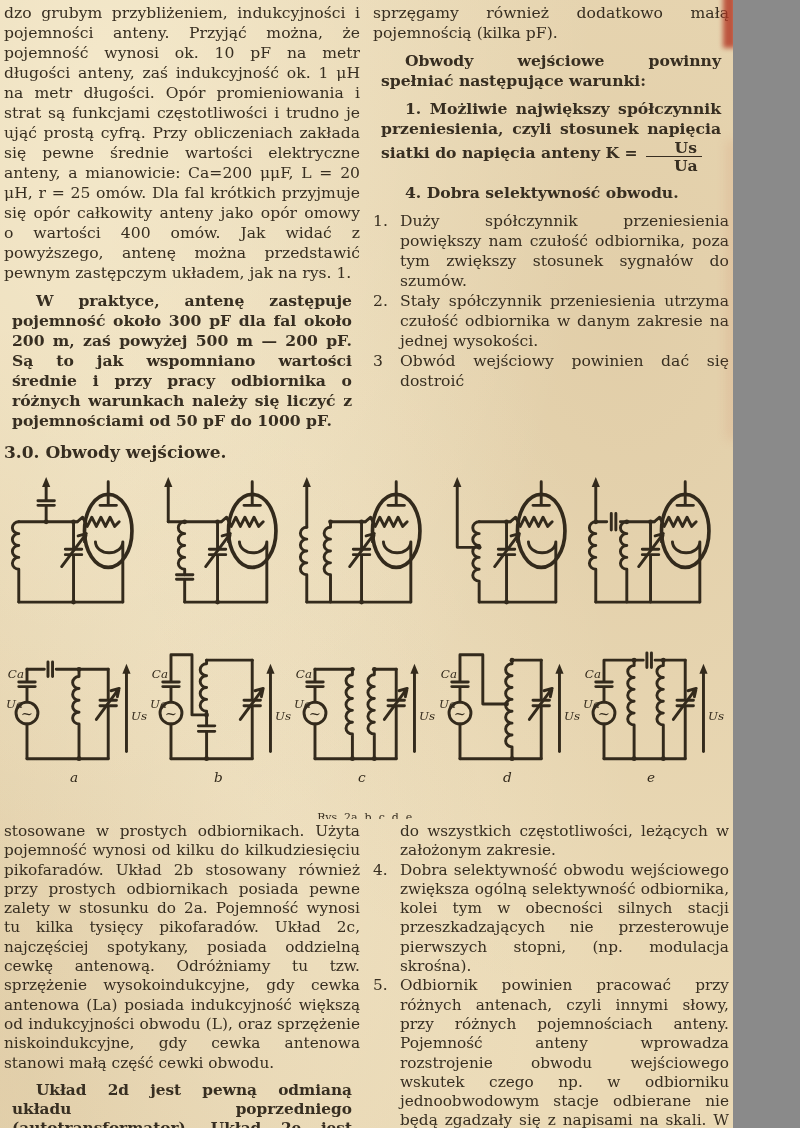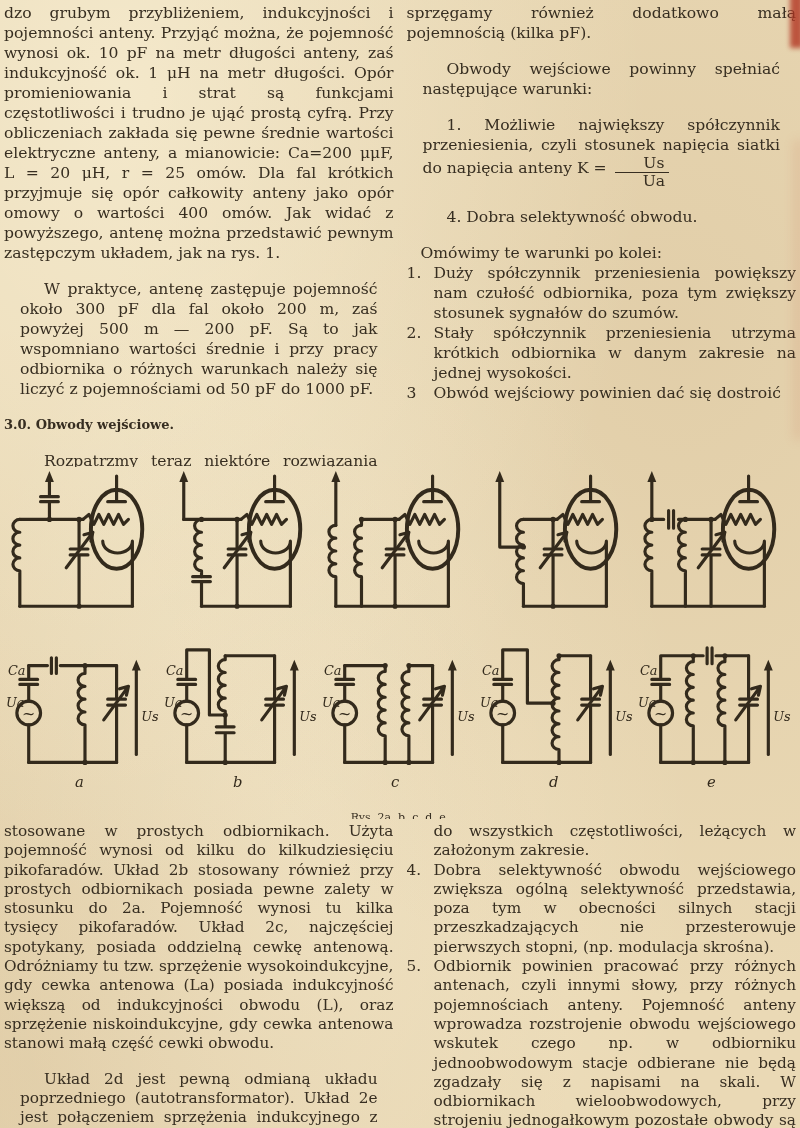--- a/index.html
+++ b/index.html
@@ -1,35 +1,35 @@
 <!DOCTYPE html>
 <html><head>
 <meta charset="utf-8">
 <style>
   html,body{margin:0;padding:0;background:#8a8a8a;}
   .page{
-    position:relative;width:800px;height:1128px;overflow:hidden;
+    position:relative;width:733px;height:1128px;overflow:hidden;
     background:
       radial-gradient(ellipse at 15% 8%, rgba(255,250,228,.45), transparent 55%),
       radial-gradient(ellipse at 85% 30%, rgba(150,110,60,.10), transparent 60%),
       radial-gradient(ellipse at 40% 75%, rgba(255,248,225,.30), transparent 55%),
       radial-gradient(ellipse at 5% 95%, rgba(140,100,50,.10), transparent 50%),
       #ead9b5;
     font-family:"DejaVu Serif", serif;
     color:#372e21;
   }
   .redmark1{position:absolute;right:-3px;top:-6px;width:13px;height:54px;background:#b23522;filter:blur(2.5px);opacity:.8;}
   .redmark2{position:absolute;right:-2px;top:140px;width:7px;height:300px;background:#c4664a;filter:blur(6px);opacity:.22;}
   .cols{display:flex;gap:13px;padding:3px 4px 0 4px;box-sizing:border-box;}
   .col{width:390px;text-align:justify;}
   .top .col{font-size:15.6px;line-height:20px;height:464px;overflow:hidden;}
   .bottom .col{font-size:15.3px;line-height:19.3px;height:312px;overflow:hidden;}
-  .p{margin:16px;text-indent:24px;}
+  .p{margin:8px;text-indent:24px;font-weight:bold;}
   .p0{margin:0;text-indent:0;}
-  .h{font-weight:bold;margin:11px 0 9px 0;font-size:13px;text-indent:0;}
+  .h{font-weight:bold;margin:11px 0 9px 0;font-size:17px;text-indent:0;}
   .sp{margin-top:5px;}
   .li{display:flex;margin:0;}
   .li .n{flex:0 0 27px;}
   .li .t{flex:1;text-align:justify;}
   .frac{display:inline-block;vertical-align:-0.85em;text-align:center;line-height:1.12;margin-left:3px;}
   .frac .fn{display:block;border-bottom:1.6px solid #372e21;padding:0 4px;}
   .frac .fd{display:block;padding:0 4px;}
   .figure{height:352px;overflow:hidden;}
   .frow{display:flex;justify-content:space-between;padding:0 6px;}
   .caption{text-align:center;font-size:11px;margin-top:18px;}
@@ -53,28 +53,27 @@
       <p class="p0">dzo grubym przybliżeniem, indukcyjności i pojemności anteny. Przyjąć można, że pojemność wynosi ok. 10 pF na metr długości anteny, zaś indukcyjność ok. 1 μH na metr długości. Opór promieniowania i strat są funkcjami częstotliwości i trudno je ująć prostą cyfrą. Przy obliczeniach zakłada się pewne średnie wartości elektryczne anteny, a mianowicie: Ca=200 μμF, L = 20 μH, r = 25 omów. Dla fal krótkich przyjmuje się opór całkowity anteny jako opór omowy o wartości 400 omów. Jak widać z powyższego, antenę można przedstawić pewnym zastępczym układem, jak na rys. 1.</p>
       <p class="p">W praktyce, antenę zastępuje pojemność około 300 pF dla fal około 200 m, zaś powyżej 500 m — 200 pF. Są to jak wspomniano wartości średnie i przy pracy odbiornika o różnych warunkach należy się liczyć z pojemnościami od 50 pF do 1000 pF.</p>
       <p class="h">3.0. Obwody wejściowe.</p>
       <p class="p">Rozpatrzmy teraz niektóre rozwiązania obwodów wejściowych i ich układy zastępcze. Układ 2a przedstawia sprzężenie pojemnościowe</p>
     </div>
     <div class="col">
       <p class="p0">sprzęgamy również dodatkowo małą pojemnością (kilka pF).</p>
       <p class="p">Obwody wejściowe powinny spełniać następujące warunki:</p>
       <p class="p sp"><span>1.  Możliwie największy spółczynnik przeniesienia, czyli stosunek napięcia siatki do napięcia anteny K = </span><span class="frac"><span class="fn">Us</span><span class="fd">Ua</span></span></p>
       <p class="p">4.  Dobra selektywność obwodu.</p>
-      <p class="p0" style="text-indent:14px">Omówimy te warunki po kolei:</p>
       <div class="li">
         <span class="n">1.</span>
         <span class="t">Duży spółczynnik przeniesienia powiększy nam czułość odbiornika, poza tym zwiększy stosunek sygnałów do szumów.</span>
       </div>
       <div class="li">
         <span class="n">2.</span>
-        <span class="t">Stały spółczynnik przeniesienia utrzyma krótkich odbiornika w danym zakresie na jednej wysokości.</span>
+        <span class="t">Stały spółczynnik przeniesienia utrzyma czułość odbiornika w danym zakresie na jednej wysokości.</span>
       </div>
       <div class="li">
         <span class="n">3</span>
         <span class="t">Obwód wejściowy powinien dać się dostroić</span>
       </div>
     </div>
   </div>
 
   <div class="figure">
 
@@ -351,21 +350,21 @@
       <p class="p0">stosowane w prostych odbiornikach. Użyta pojemność wynosi od kilku do kilkudziesięciu pikofaradów. Układ 2b stosowany również przy prostych odbiornikach posiada pewne zalety w stosunku do 2a. Pojemność wynosi tu kilka tysięcy pikofaradów. Układ 2c, najczęściej spotykany, posiada oddzielną cewkę antenową. Odróżniamy tu tzw. sprzężenie wysokoindukcyjne, gdy cewka antenowa (La) posiada indukcyjność większą od indukcyjności obwodu (L), oraz sprzężenie niskoindukcyjne, gdy cewka antenowa stanowi małą część cewki obwodu.</p>
       <p class="p">Układ 2d jest pewną odmianą układu poprzedniego (autotransformator). Układ 2e jest połączeniem sprzężenia indukcyjnego z pojemnościowym. Dla wyrównania spółczynnika przeniesienia (patrz niżej) na falach krótszych,</p>
     </div>
     <div class="col">
       <div class="li">
         <span class="n"></span>
         <span class="t">do wszystkich częstotliwości, leżących w założonym zakresie.</span>
       </div>
       <div class="li">
         <span class="n">4.</span>
-        <span class="t">Dobra selektywność obwodu wejściowego zwiększa ogólną selektywność przedstawia, poza tym w obecności silnych stacji przeszkadzających nie przesterowuje pierwszych stopni, (np. modulacja skrośna).</span>
+        <span class="t">Dobra selektywność obwodu wejściowego zwiększa ogólną selektywność odbiornika, kolei tym w obecności silnych stacji przeszkadzających nie przesterowuje pierwszych stopni, (np. modulacja skrośna).</span>
       </div>
       <div class="li">
         <span class="n">5.</span>
         <span class="t">Odbiornik powinien pracować przy różnych antenach, czyli innymi słowy, przy różnych pojemnościach anteny. Pojemność anteny wprowadza rozstrojenie obwodu wejściowego wskutek czego np. w odbiorniku jednoobwodowym stacje odbierane nie będą zgadzały się z napisami na skali. W odbiornikach wieloobwodowych, przy strojeniu jednogałkowym pozostałe obwody są niezależne od anteny. Odstrajanie obwodu wej-</span>
       </div>
     </div>
   </div>
 </div>
 
 </body></html>

